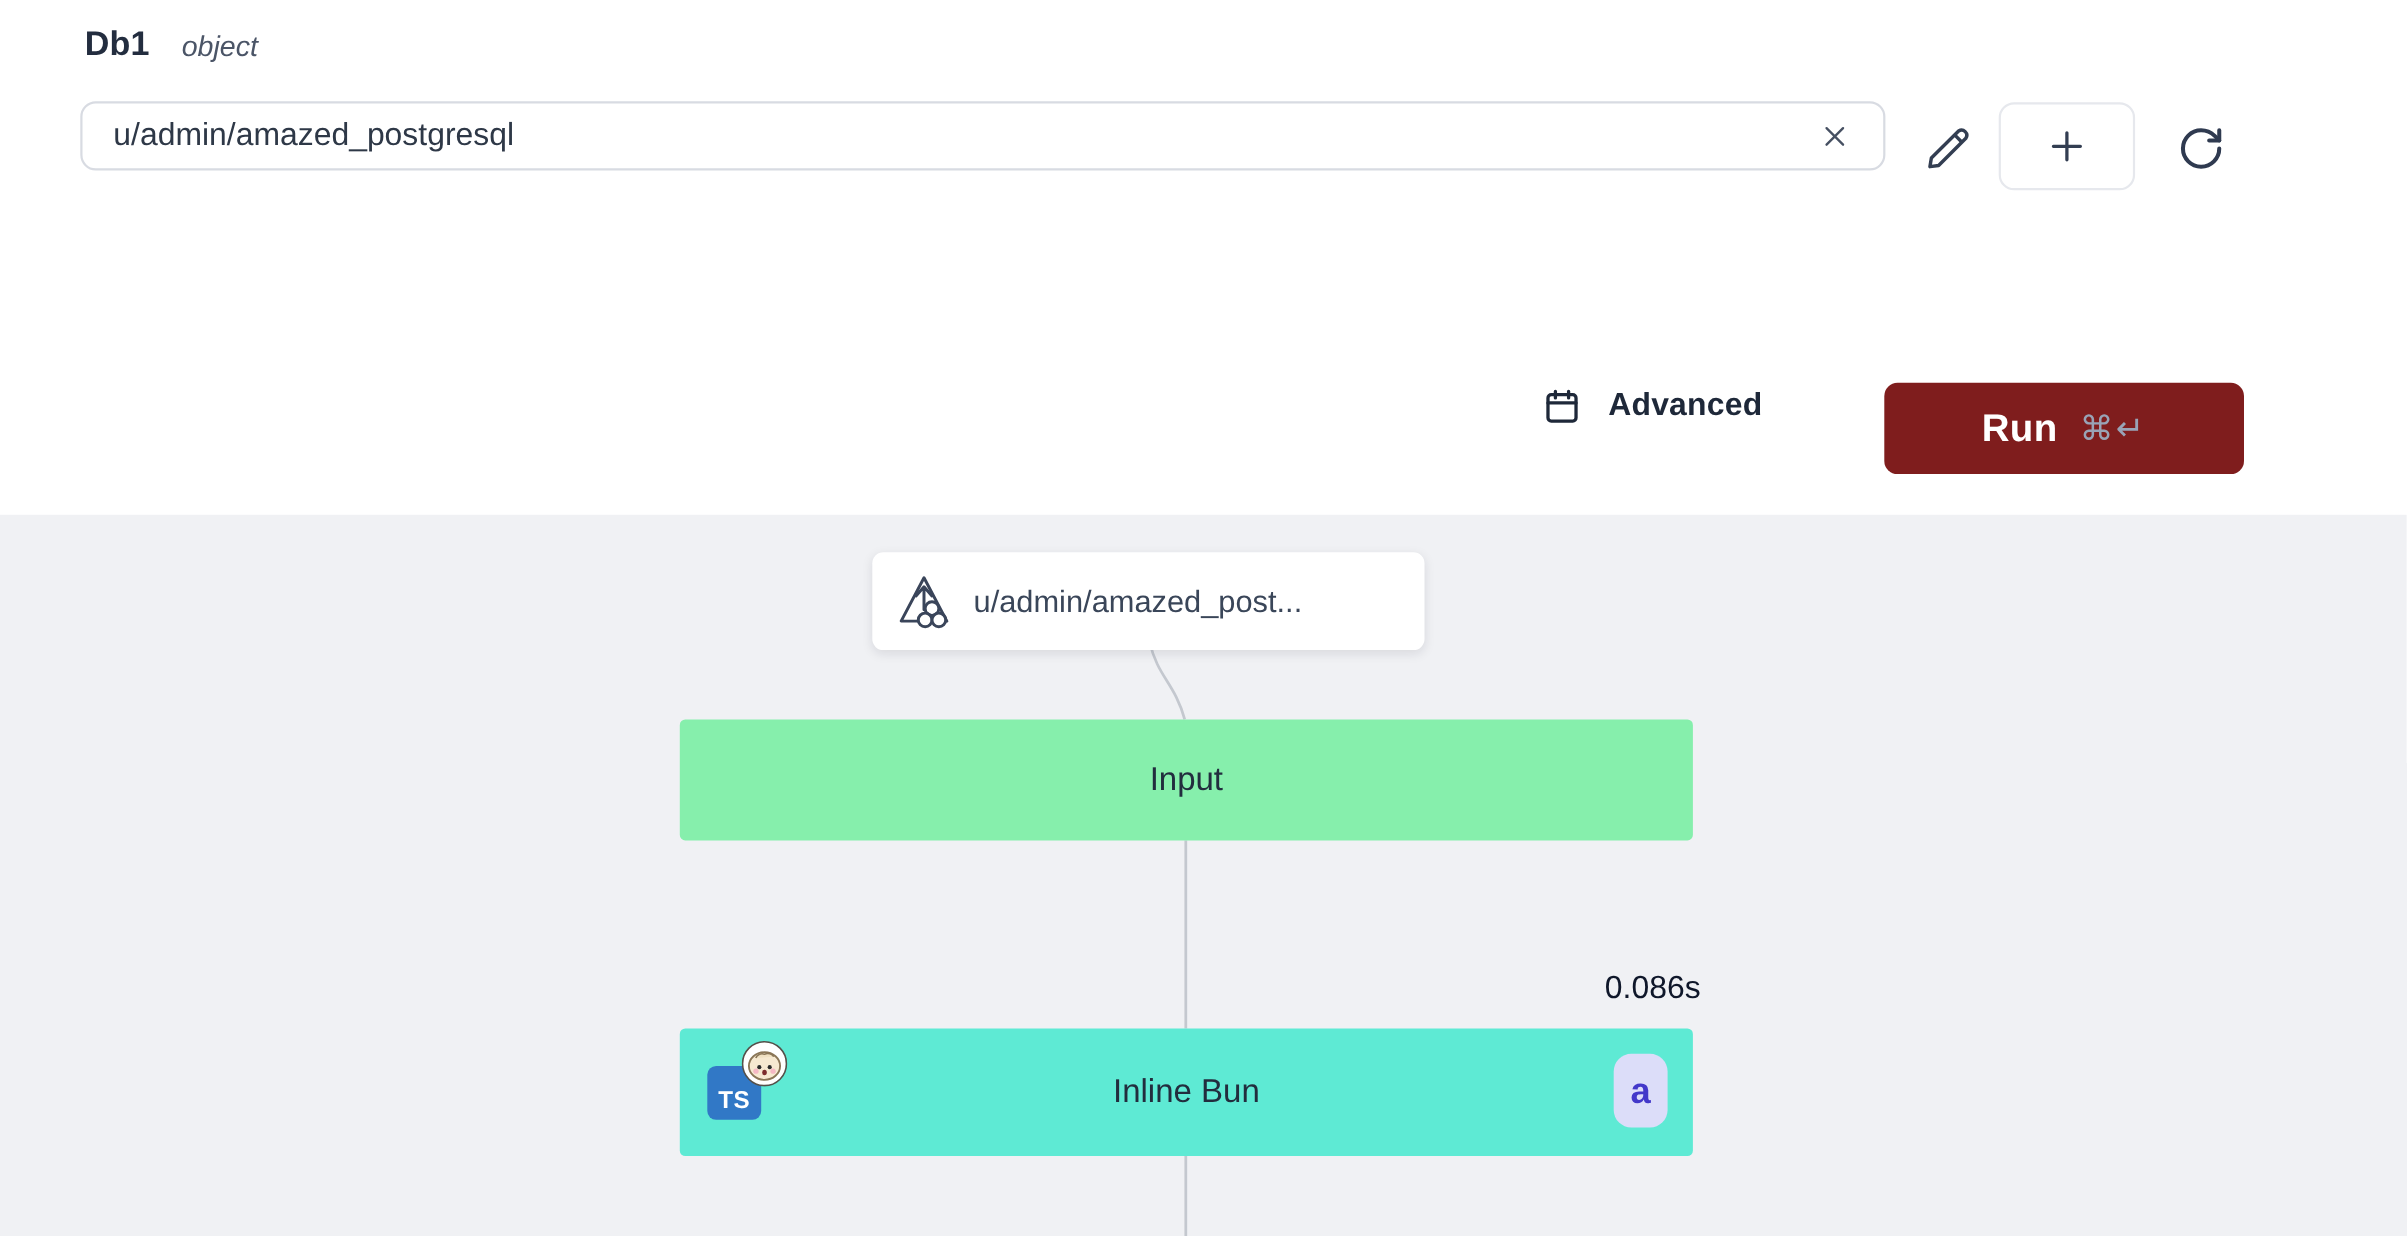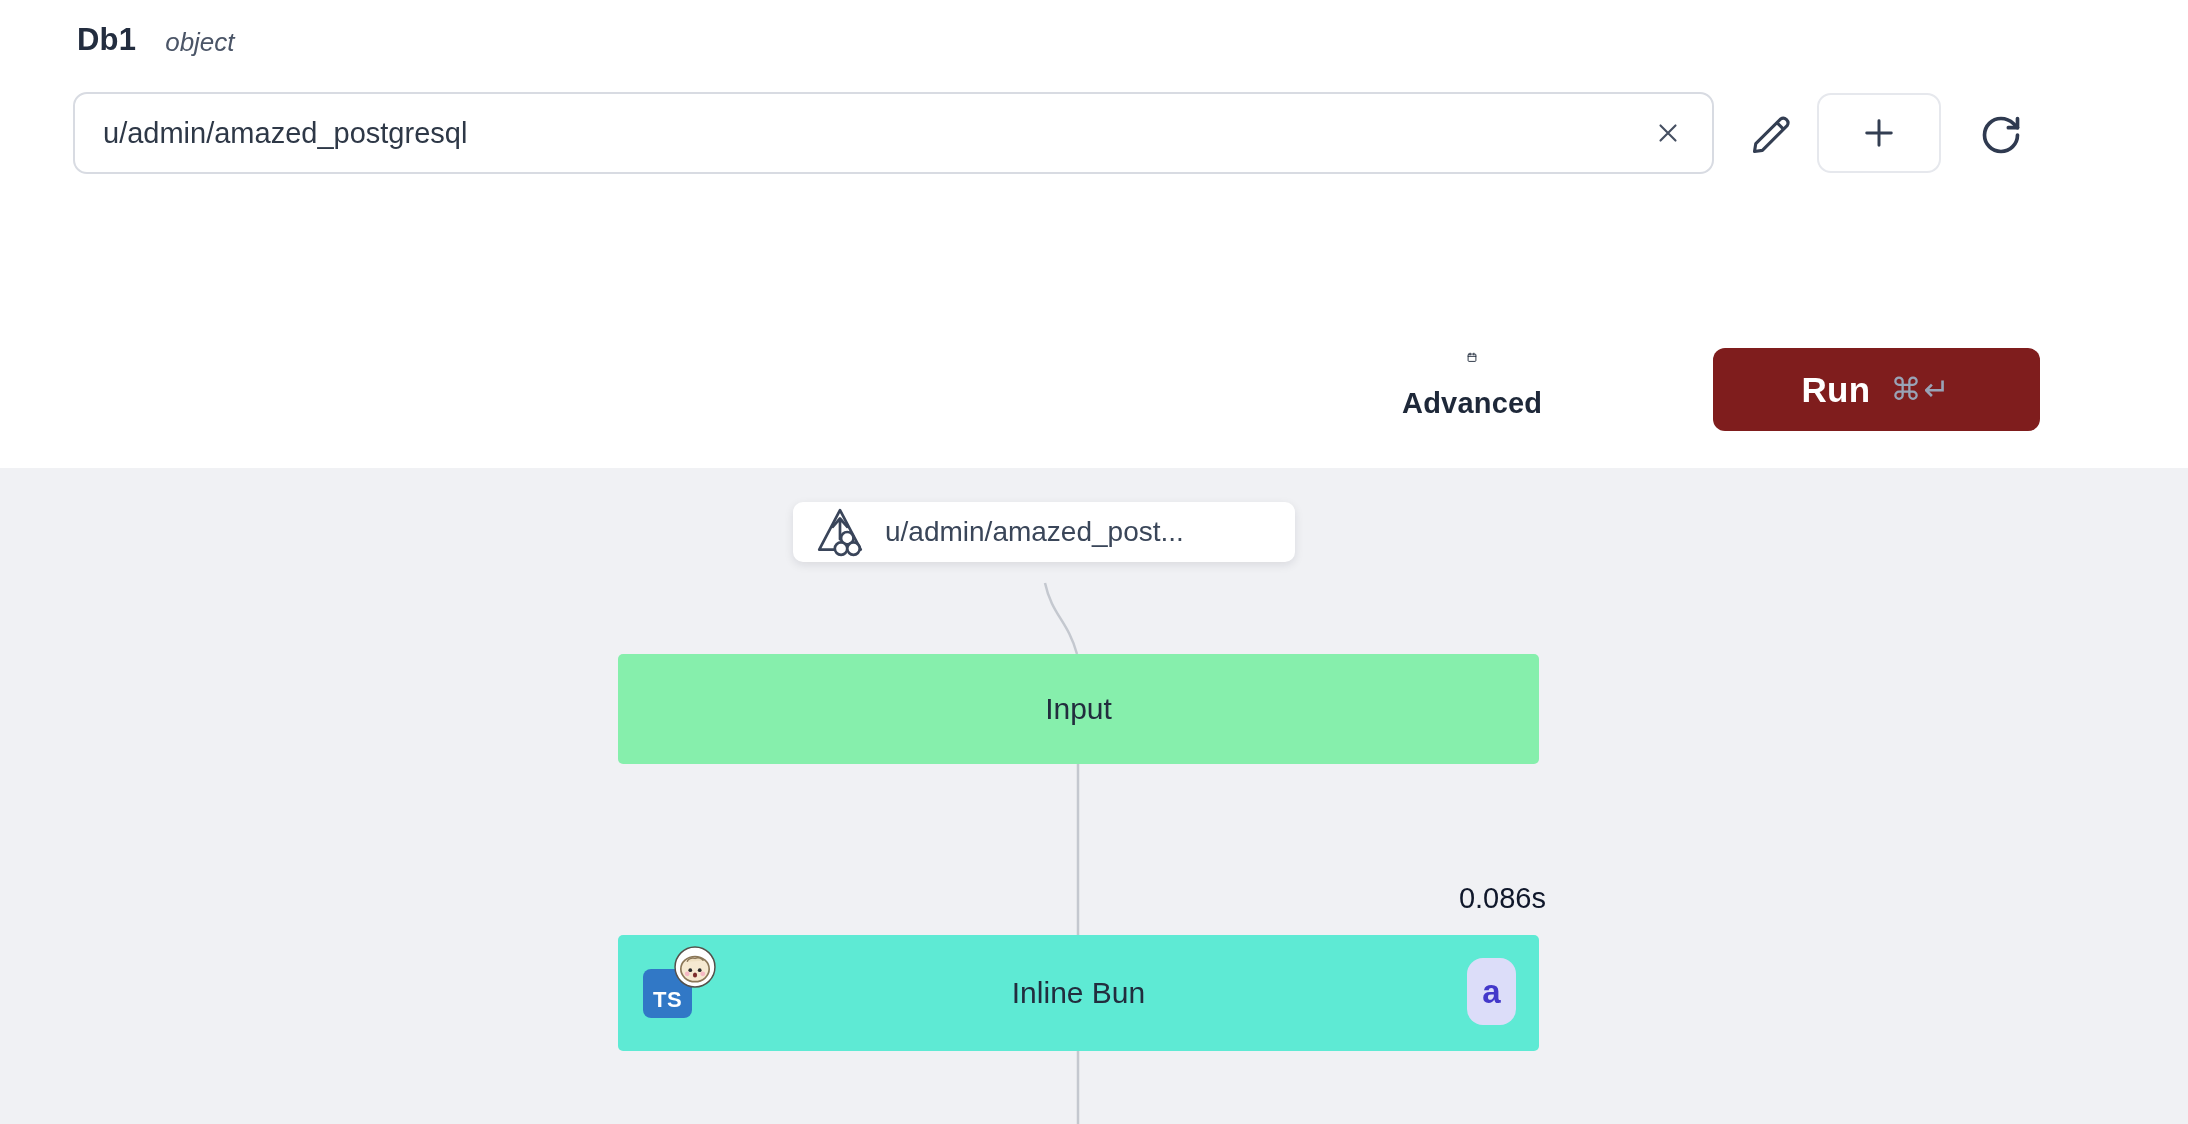--- a/index.html
+++ b/index.html
@@ -12,57 +12,57 @@
   .app { position: relative; width: 2188px; height: 1124px; }
 
   
   .header { position: absolute; left: 0; top: 0; width: 2188px; height: 468px; background: #ffffff; }
 
   .field-label-row { position: absolute; left: 77px; top: 22px; display: flex; align-items: flex-end; gap: 18px; }
   .field-name { font-size: 31px; font-weight: 700; color: #232d3f; letter-spacing: .2px; }
   .field-type { font-size: 26px; font-style: italic; color: #4b5567; margin-left: 11px; }
 
   .resource-input {
-    position: absolute; left: 73px; top: 92px; width: 1641px; height: 82px;
+    position: absolute; left: 73px; top: 92px; width: 1641px; height: 63px;
     background: #ffffff; border: 2px solid #d8dbe2; border-radius: 14px;
     display: flex; align-items: center; padding: 0 24px 0 28px; cursor: text;
   }
   .input-value { flex: 1; font-size: 29px; color: #2e3847; white-space: nowrap; overflow: hidden; }
   .clear-btn { background: none; border: none; cursor: pointer; width: 40px; height: 40px;
     display: flex; align-items: center; justify-content: center; flex: 0 0 auto; }
 
   .icon-btn { position: absolute; background: none; border: none; cursor: pointer;
     display: flex; align-items: center; justify-content: center; }
   .btn-edit    { left: 1742px; top: 106px; width: 58px; height: 58px; }
   .btn-add     { left: 1817px; top: 93px;  width: 124px; height: 80px;
                  background: #ffffff; border: 2px solid #e6e8ed; border-radius: 14px; }
   .btn-refresh { left: 1974px; top: 108px; width: 54px; height: 54px; }
 
   .advanced {
     position: absolute; left: 1402px; top: 352px; height: 68px;
-    display: flex; align-items: center; gap: 24px; cursor: pointer; flex-direction: column;
+    display: flex; gap: 24px; cursor: pointer;
   }
   .advanced-label { font-size: 29px; font-weight: 700; color: #1e2839; letter-spacing: .2px; }
 
   .run-btn {
     position: absolute; left: 1713px; top: 348px; width: 327px; height: 83px;
     background: #7f1d1d; border: none; border-radius: 12px; cursor: pointer;
     display: flex; align-items: center; justify-content: center; gap: 20px;
   }
   .run-label { font-size: 35px; font-weight: 700; color: #ffffff; letter-spacing: .3px; }
   .run-shortcut { font-size: 31px; color: #99a3b6; letter-spacing: 2px; }
 
   
   .canvas { position: absolute; left: 0; top: 468px; width: 2188px; height: 656px; background: #f0f1f4; }
   .edges { position: absolute; left: 0; top: 0; }
 
   .node { position: absolute; display: flex; align-items: center; }
 
   .resource-card {
-    left: 793px; top: 34px; width: 502px; height: 60px;
+    left: 793px; top: 34px; width: 502px; height: 89px;
     background: #ffffff; border-radius: 10px;
     box-shadow: 0 3px 10px rgba(15,23,42,0.10);
     padding-left: 20px; gap: 18px; cursor: pointer;
   }
   .resource-card-label { font-size: 28px; color: #3a4659; white-space: nowrap; }
 
   .input-node {
     left: 618px; top: 186px; width: 921px; height: 110px;
     background: #86efac; border-radius: 5px;
     justify-content: center; cursor: pointer;

